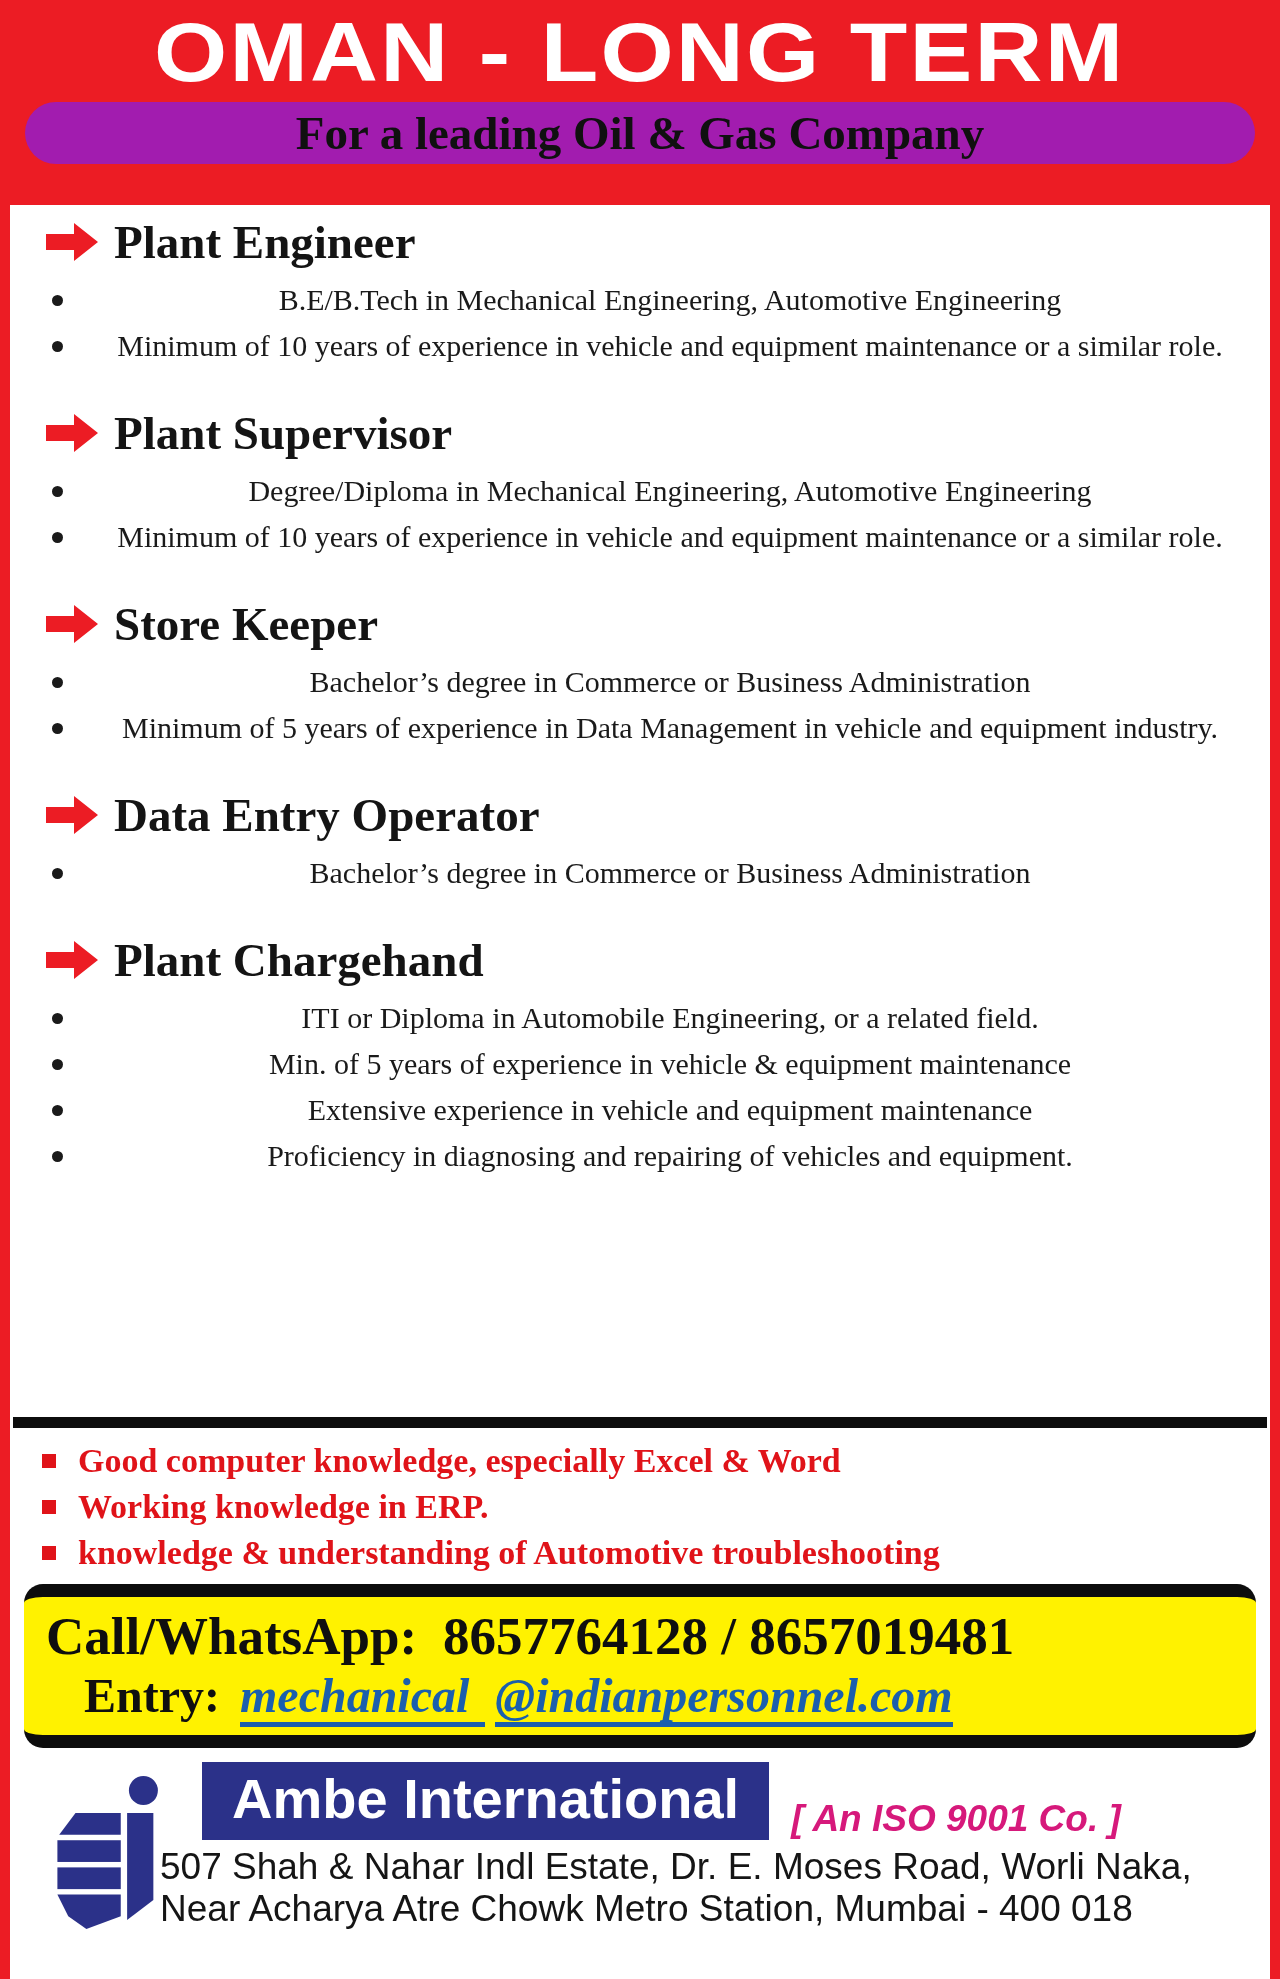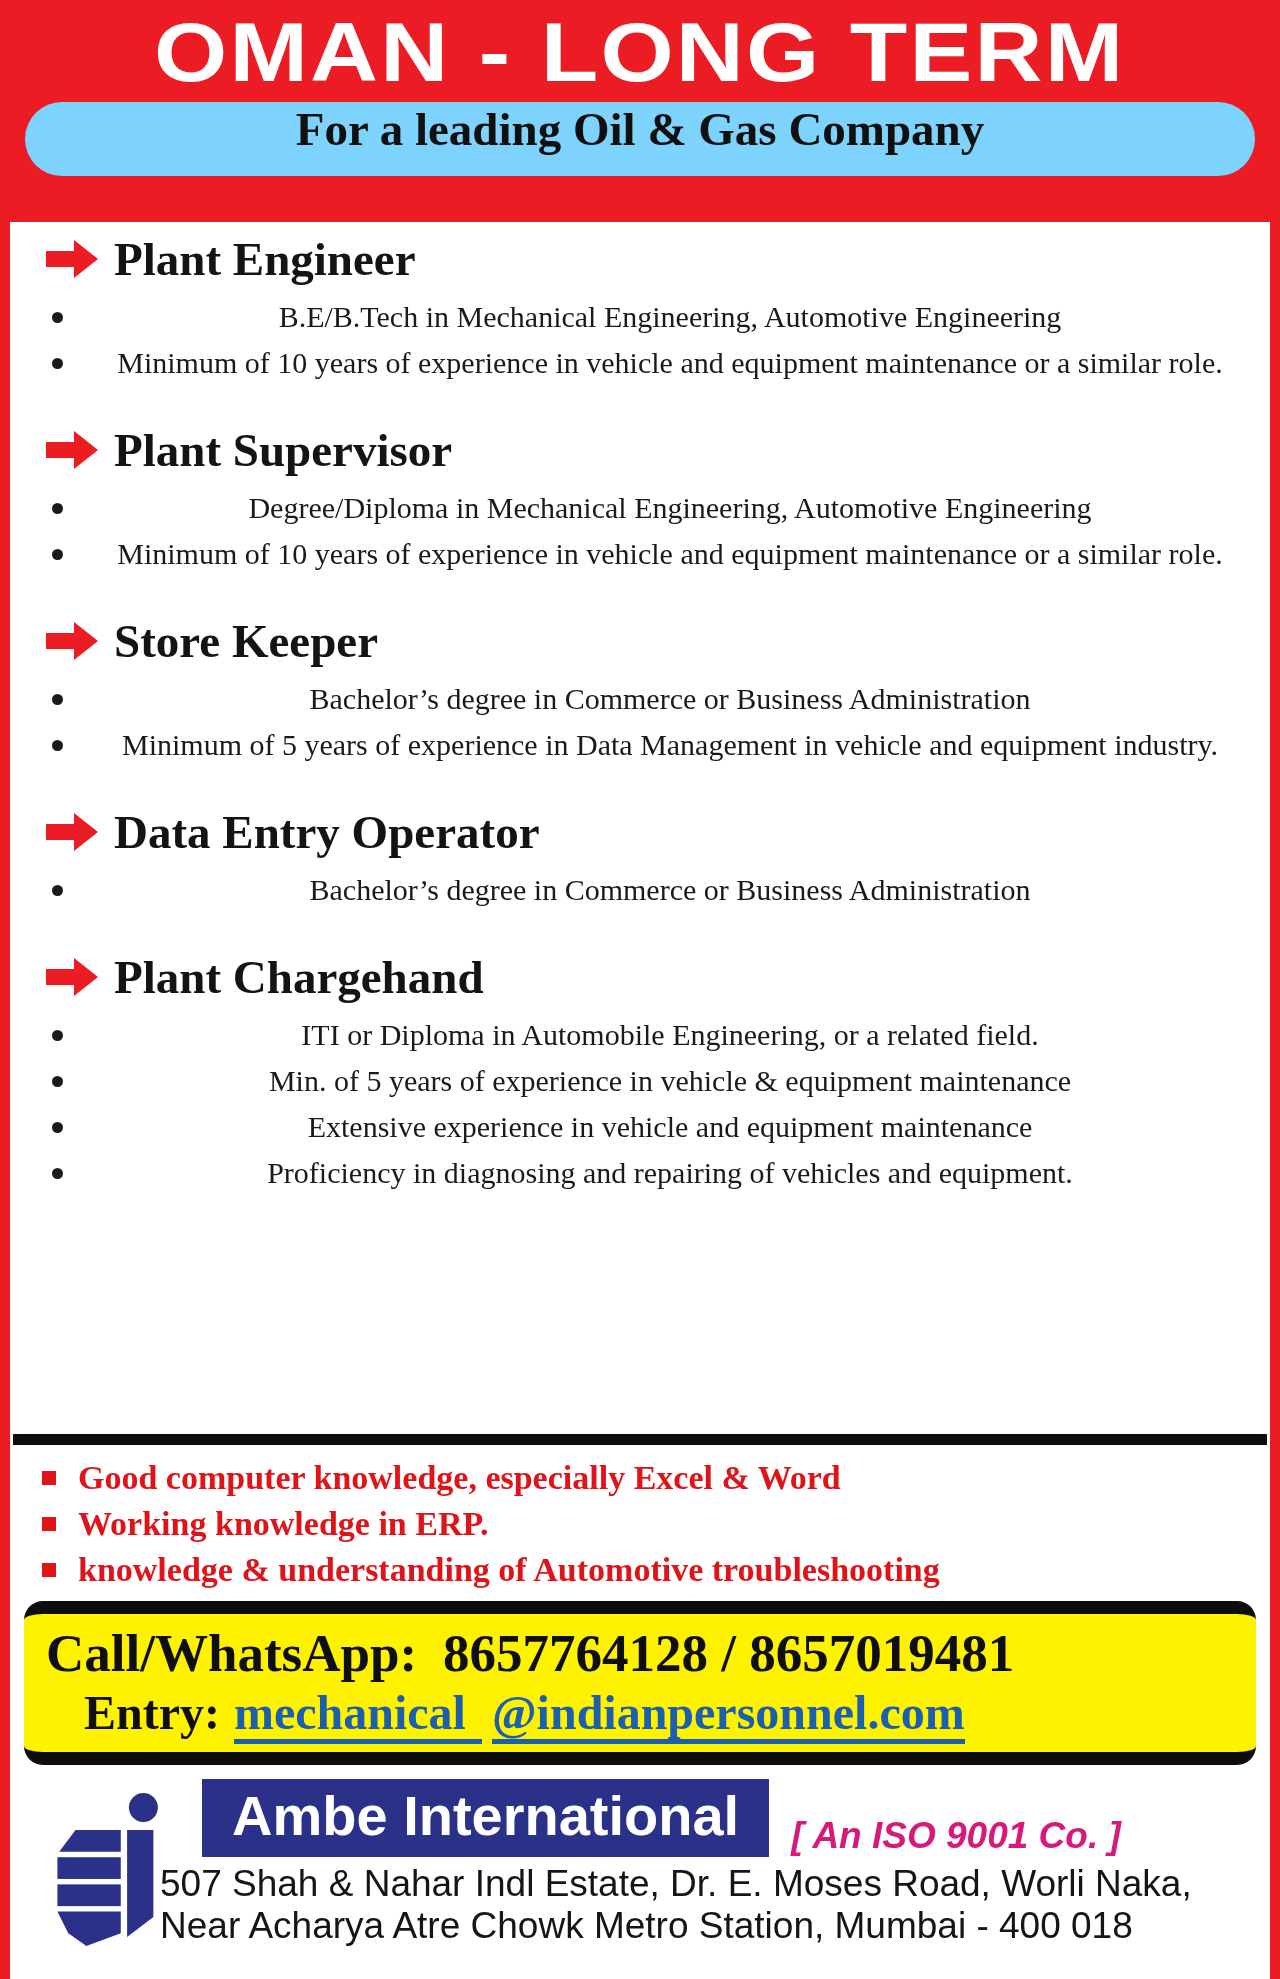--- a/index.html
+++ b/index.html
@@ -1,25 +1,25 @@
 <!DOCTYPE html>
 <html><head>
 <meta charset="utf-8">
 <style>
   html,body{margin:0;padding:0;}
   body{width:1280px;height:1979px;background:#ffffff;font-family:"Liberation Serif",serif;overflow:hidden;}
-  .poster{width:1280px;height:1979px;background:#ec1c24;display:flex;flex-direction:column;gap:17px;}
+  .poster{width:1280px;height:1979px;background:#ec1c24;display:flex;flex-direction:column;}
 
   
   .hdr{height:205px;flex:0 0 auto;background:#ec1c24;display:flex;flex-direction:column;align-items:center;}
   .hdr-title{margin-top:2px;color:#ffffff;font-family:"Liberation Sans",sans-serif;font-weight:bold;
              font-size:84px;line-height:100px;letter-spacing:2px;white-space:nowrap;
              transform:scaleX(1.12);transform-origin:center;}
-  .hdr-pill{width:1230px;height:74px;background:#7dd3fc;border-radius:38px;display:flex;
-            justify-content:center;}
+  .hdr-pill{width:1230px;height:62px;background:#a21caf;border-radius:38px;display:flex;
+            align-items:center;justify-content:center;}
   .hdr-pill span{font-size:47px;font-weight:bold;color:#101010;}
 
   
   .body-wrap{flex:1 1 auto;margin:0 10px;background:#ffffff;display:flex;flex-direction:column;}
 
   
   .jobs{height:1205px;flex:0 0 auto;padding:1px 14px 0 14px;overflow:hidden;text-align:center;}
   .job{margin-top:36px;}
   .job:first-child{margin-top:6px;}
   .job-head{display:flex;align-items:center;gap:16px;padding-left:22px;}
@@ -36,21 +36,21 @@
   .reqs{flex:0 0 auto;padding:10px 14px 8px 30px;}
   .req{position:relative;padding-left:38px;font-size:34px;line-height:46px;font-weight:bold;color:#e01319;}
   .req::before{content:"";position:absolute;left:2px;top:16px;width:14px;height:14px;background:#e01319;}
 
   
   .contact{flex:0 0 auto;margin:0 14px;background:#fff200;border-top:13px solid #0d0d0d;border-bottom:13px solid #0d0d0d;
            padding:8px 0 10px 0;border-radius:19px;}
   .call-line{padding-left:22px;font-size:53px;line-height:62px;font-weight:bold;color:#0f0f0f;white-space:nowrap;}
   .call-line .nums{margin-left:26px;}
   .email-line{padding-left:60px;font-size:48px;line-height:58px;font-weight:bold;color:#0f0f0f;white-space:nowrap;}
-  .email-link{color:#1b5fad;text-decoration:none;margin-left:14px;}
+  .email-link{color:#1b5fad;text-decoration:none;margin-left:20px;font-style:italic;}
   .email-link .p1{border-bottom:5px solid #1b5fad;padding-right:16px;}
   .email-link .p2{border-bottom:5px solid #1b5fad;margin-left:10px;}
 
   
   .footer{flex:1 1 auto;background:#ffffff;display:flex;padding:14px 10px 0 24px;}
   .logo-box{flex:0 0 160px;padding-top:4px;}
   .foot-right{flex:1 1 auto;padding-left:8px;}
   .brand-row{display:flex;align-items:flex-end;}
   .brand-box{background:#2b3189;color:#ffffff;font-family:"Liberation Sans",sans-serif;font-weight:bold;
              font-size:56px;line-height:64px;padding:5px 30px 9px 30px;white-space:nowrap;}

